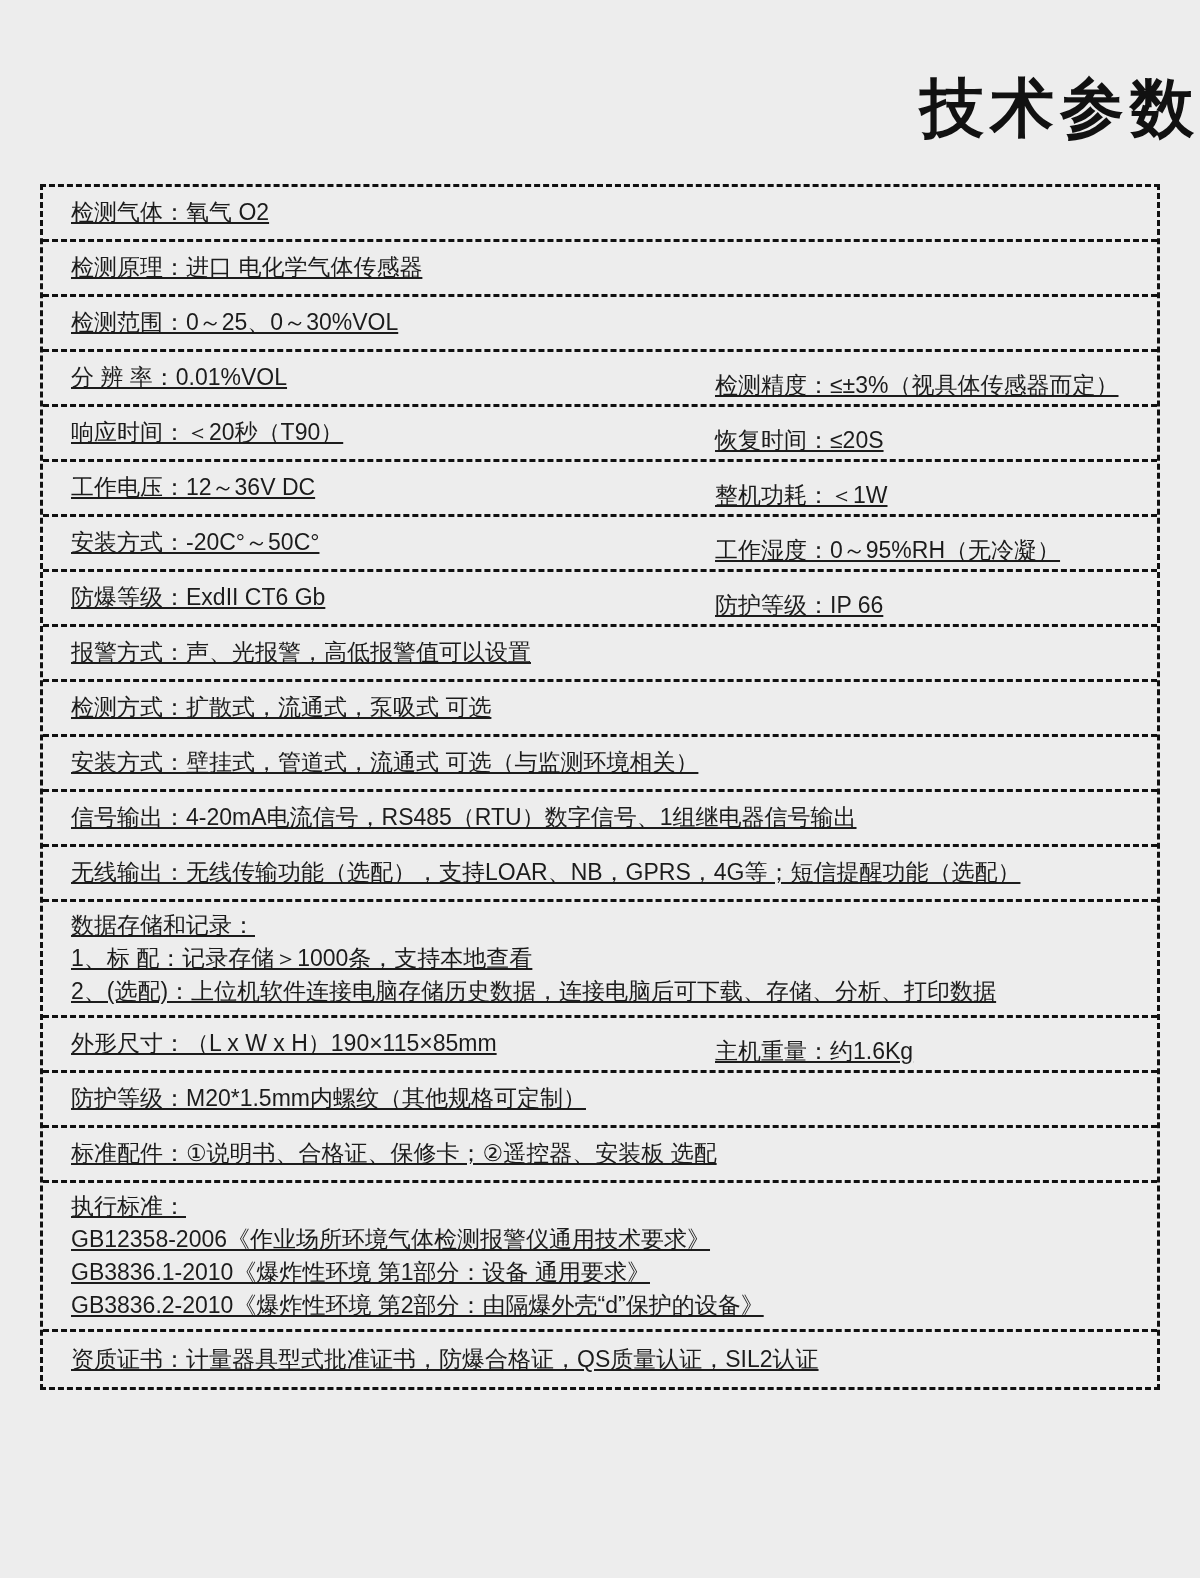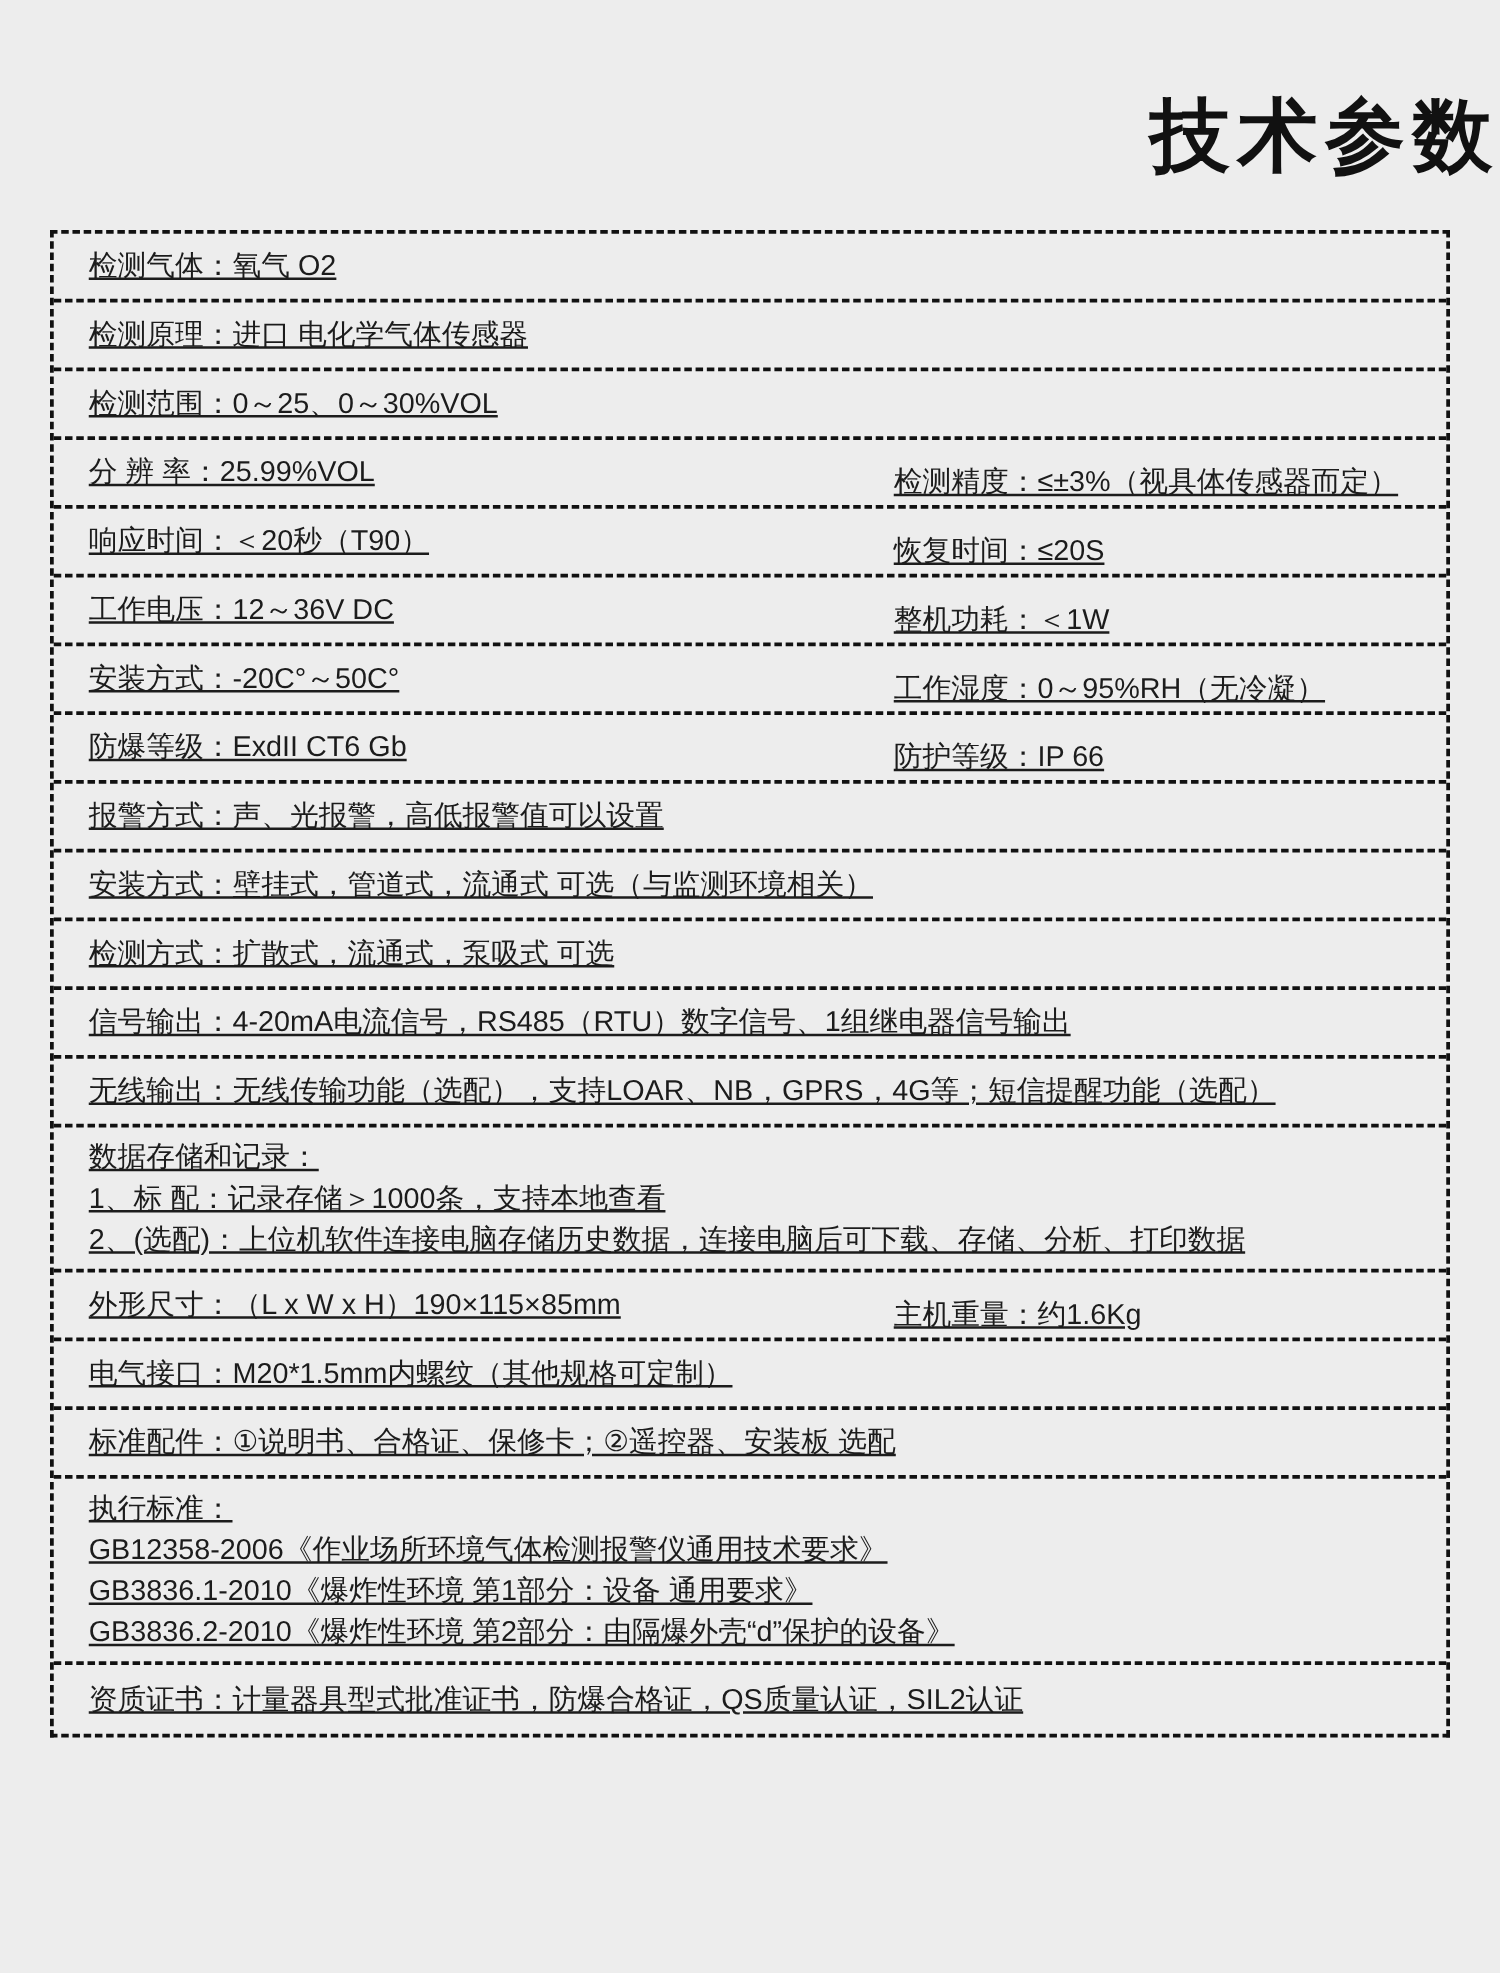--- a/index.html
+++ b/index.html
@@ -79,21 +79,21 @@
 
     <div class="spec-row">
       <span class="spec-line">检测原理：进口 电化学气体传感器</span>
     </div>
 
     <div class="spec-row">
       <span class="spec-line">检测范围：0～25、0～30%VOL</span>
     </div>
 
     <div class="spec-row">
-      <span class="cell-left">分 辨 率：25.99%VOL</span>
+      <span class="cell-left">分 辨 率：0.01%VOL</span>
       <span class="cell-right">检测精度：≤±3%（视具体传感器而定）</span>
     </div>
 
     <div class="spec-row">
       <span class="cell-left">响应时间：＜20秒（T90）</span>
       <span class="cell-right">恢复时间：≤20S</span>
     </div>
 
     <div class="spec-row">
       <span class="cell-left">工作电压：12～36V DC</span>
@@ -108,25 +108,25 @@
     <div class="spec-row">
       <span class="cell-left">防爆等级：ExdII CT6 Gb</span>
       <span class="cell-right">防护等级：IP 66</span>
     </div>
 
     <div class="spec-row">
       <span class="spec-line">报警方式：声、光报警，高低报警值可以设置</span>
     </div>
 
     <div class="spec-row">
-      <span class="spec-line">安装方式：壁挂式，管道式，流通式 可选（与监测环境相关）</span>
+      <span class="spec-line">检测方式：扩散式，流通式，泵吸式 可选</span>
     </div>
 
     <div class="spec-row">
-      <span class="spec-line">检测方式：扩散式，流通式，泵吸式 可选</span>
+      <span class="spec-line">安装方式：壁挂式，管道式，流通式 可选（与监测环境相关）</span>
     </div>
 
     <div class="spec-row">
       <span class="spec-line">信号输出：4-20mA电流信号，RS485（RTU）数字信号、1组继电器信号输出</span>
     </div>
 
     <div class="spec-row">
       <span class="spec-line">无线输出：无线传输功能（选配），支持LOAR、NB，GPRS，4G等；短信提醒功能（选配）</span>
     </div>
 
@@ -135,21 +135,21 @@
       <div class="spec-line">1、标 配：记录存储＞1000条，支持本地查看</div>
       <div class="spec-line">2、(选配)：上位机软件连接电脑存储历史数据，连接电脑后可下载、存储、分析、打印数据</div>
     </div>
 
     <div class="spec-row">
       <span class="cell-left">外形尺寸：（L x W x H）190×115×85mm</span>
       <span class="cell-right">主机重量：约1.6Kg</span>
     </div>
 
     <div class="spec-row">
-      <span class="spec-line">电气接口：M20*1.5mm内螺纹（其他规格可定制）</span>
+      <span class="spec-line">防护等级：M20*1.5mm内螺纹（其他规格可定制）</span>
     </div>
 
 
     <div class="spec-row">
       <span class="spec-line">标准配件：①说明书、合格证、保修卡；②遥控器、安装板 选配</span>
     </div>
 
     <div class="spec-row multi">
       <div class="spec-line">执行标准：</div>
       <div class="spec-line">GB12358-2006《作业场所环境气体检测报警仪通用技术要求》</div>

